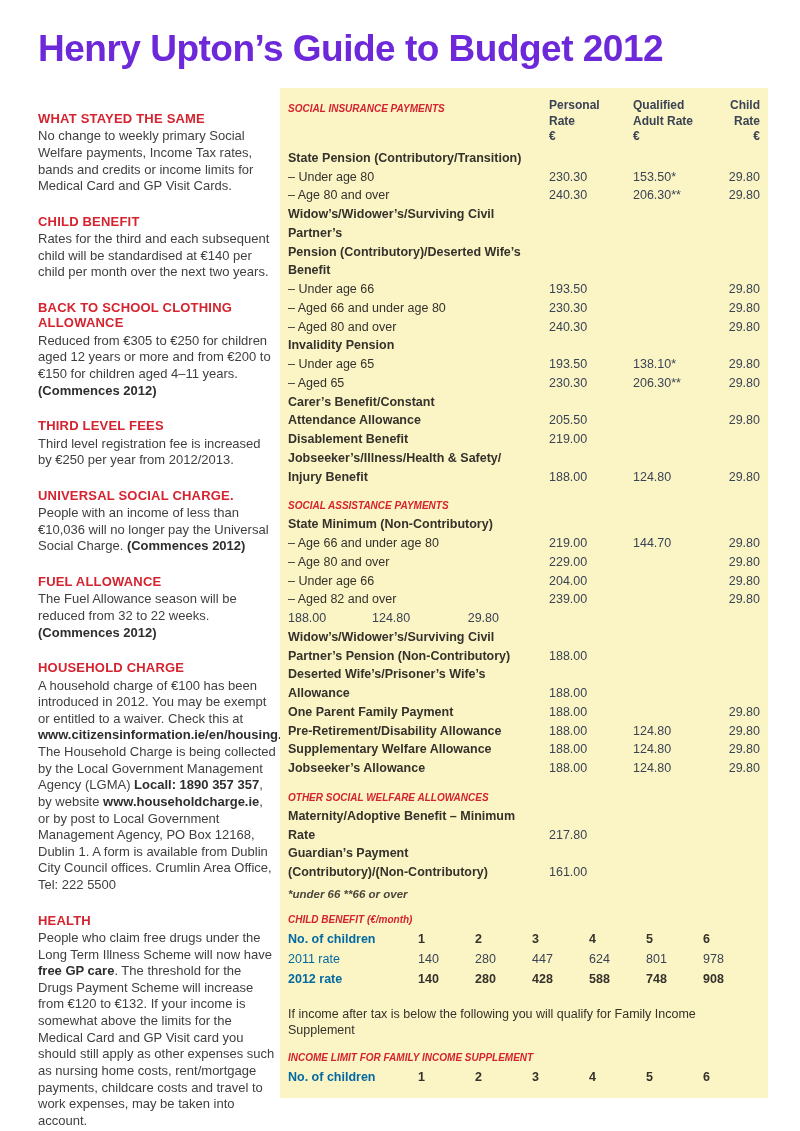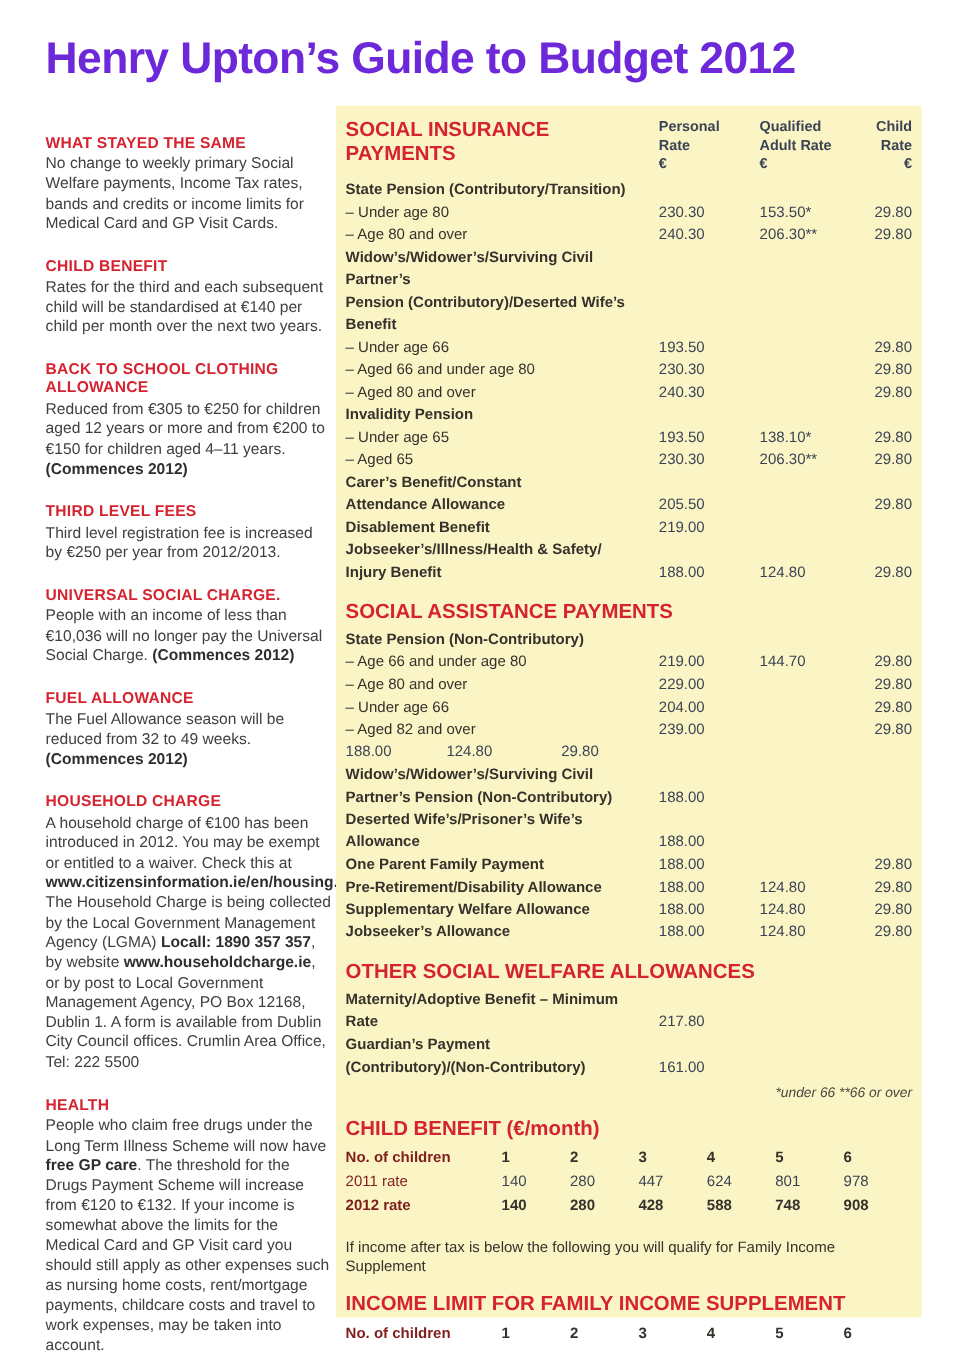--- a/index.html
+++ b/index.html
@@ -6,35 +6,35 @@
   body{width:800px;height:1131px;position:relative;font-family:"Liberation Sans",sans-serif;overflow:hidden;}
   .page-title{position:absolute;left:38px;top:28px;width:730px;font-size:37px;font-weight:bold;letter-spacing:-0.5px;color:#6d28d9;}
   
   .leftcol{position:absolute;left:38px;top:92px;width:238px;}
   .section{margin-bottom:11px;margin-top:19px;}
   .sec-head{color:#d5232f;font-weight:bold;font-size:13px;line-height:1.18;letter-spacing:0.2px;margin-bottom:2px;}
   .sec-body{color:#3f3f3f;font-size:13px;line-height:1.28;}
   .bseg{font-weight:bold;color:#2e2e2e;}
   
   .panel{position:absolute;left:280px;top:88px;width:488px;height:1010px;background:#fbf5c6;box-sizing:border-box;padding:10px 8px 8px 8px;}
-  .p-head{color:#d5232f;font-weight:bold;font-size:17px;line-height:1.2;margin:14px 0 3px 0;}
+  .p-head{color:#d5232f;font-weight:bold;font-size:10px;line-height:1.2;margin:14px 0 3px 0;font-style:italic;}
   .p-head.first{margin-top:0;}
   .thead{display:flex;align-items:flex-start;margin-bottom:4px;}
   .thead .tlabel{flex:1;}
   .colhead{color:#2d51a3;font-weight:bold;font-size:12px;line-height:1.3;white-space:pre-line;}
   .trow{display:flex;align-items:flex-end;font-size:12.5px;line-height:1.5;}
   .tlabel{flex:1;color:#35312b;padding-right:4px;white-space:pre-line;}
   .tlabel.bold{font-weight:bold;}
   .tval{width:84px;flex-shrink:0;color:#3a4353;}
   .tval.q{width:81px;}
   .tval.c{width:46px;text-align:right;}
-  .footnote{font-style:italic;font-size:11.5px;color:#4a463c;text-align:right;margin-top:6px;}
+  .footnote{font-style:italic;font-size:11.5px;color:#4a463c;text-align:left;margin-top:6px;font-weight:bold;}
   
   .vrow{display:flex;font-size:12.5px;line-height:1.62;}
-  .vrow .vlabel{width:130px;flex-shrink:0;color:#7f1d1d;}
+  .vrow .vlabel{width:130px;flex-shrink:0;color:#0369a1;}
   .vrow .vlabel.bold{font-weight:bold;}
   .vrow .vcell{width:57px;flex-shrink:0;color:#3a4353;}
   .vrow.vbold .vcell{font-weight:bold;color:#35312b;}
   .fis-note{font-size:12.5px;color:#35312b;margin-top:16px;line-height:1.3;}
 </style>
 </head>
 <body>
 
 <div class="page-title">Henry Upton’s Guide to Budget 2012</div>
 
@@ -60,21 +60,21 @@
       <div class="sec-body"><span>Third level registration fee is increased by €250 per year from 2012/2013.</span></div>
     </div>
 
     <div class="section">
       <div class="sec-head">UNIVERSAL SOCIAL CHARGE.</div>
       <div class="sec-body"><span>People with an income of less than €10,036 will no longer pay the Universal Social Charge. </span><span class="bseg">(Commences 2012)</span></div>
     </div>
 
     <div class="section">
       <div class="sec-head">FUEL ALLOWANCE</div>
-      <div class="sec-body"><span>The Fuel Allowance season will be reduced from 32 to 49 weeks. </span><span class="bseg">(Commences 2012)</span></div>
+      <div class="sec-body"><span>The Fuel Allowance season will be reduced from 32 to 22 weeks. </span><span class="bseg">(Commences 2012)</span></div>
     </div>
 
     <div class="section">
       <div class="sec-head">HOUSEHOLD CHARGE</div>
       <div class="sec-body"><span>A household charge of €100 has been introduced in 2012. You may be exempt or entitled to a waiver. Check this at </span><span class="bseg">www.citizensinformation.ie/en/housing.</span><span> The Household Charge is being collected by the Local Government Management Agency (LGMA) </span><span class="bseg">Locall: 1890 357 357</span><span>, by website </span><span class="bseg">www.householdcharge.ie</span><span>, or by post to Local Government Management Agency, PO Box 12168, Dublin 1. A form is available from Dublin City Council offices. Crumlin Area Office, Tel: 222 5500</span></div>
     </div>
 
     <div class="section">
       <div class="sec-head">HEALTH</div>
       <div class="sec-body"><span>People who claim free drugs under the Long Term Illness Scheme will now have </span><span class="bseg">free GP care</span><span>. The threshold for the Drugs Payment Scheme will increase from €120 to €132. If your income is somewhat above the limits for the Medical Card and GP Visit card you should still apply as other expenses such as nursing home costs, rent/mortgage payments, childcare costs and travel to work expenses, may be taken into account.</span></div>
@@ -196,21 +196,21 @@
         <div class="tval">188.00</div>
         <div class="tval q">124.80</div>
         <div class="tval c">29.80</div>
       </div>
     </div>
 
   <div class="p-head">SOCIAL ASSISTANCE PAYMENTS</div>
   <div>
 
       <div class="trow">
-        <div class="tlabel bold">State Pension (Non-Contributory)</div>
+        <div class="tlabel bold">State Minimum (Non-Contributory)</div>
         <div class="tval"></div>
         <div class="tval q"></div>
         <div class="tval c"></div>
       </div>
 
       <div class="trow">
         <div class="tlabel">– Age 66 and under age 80</div>
         <div class="tval">219.00</div>
         <div class="tval q">144.70</div>
         <div class="tval c">29.80</div>

